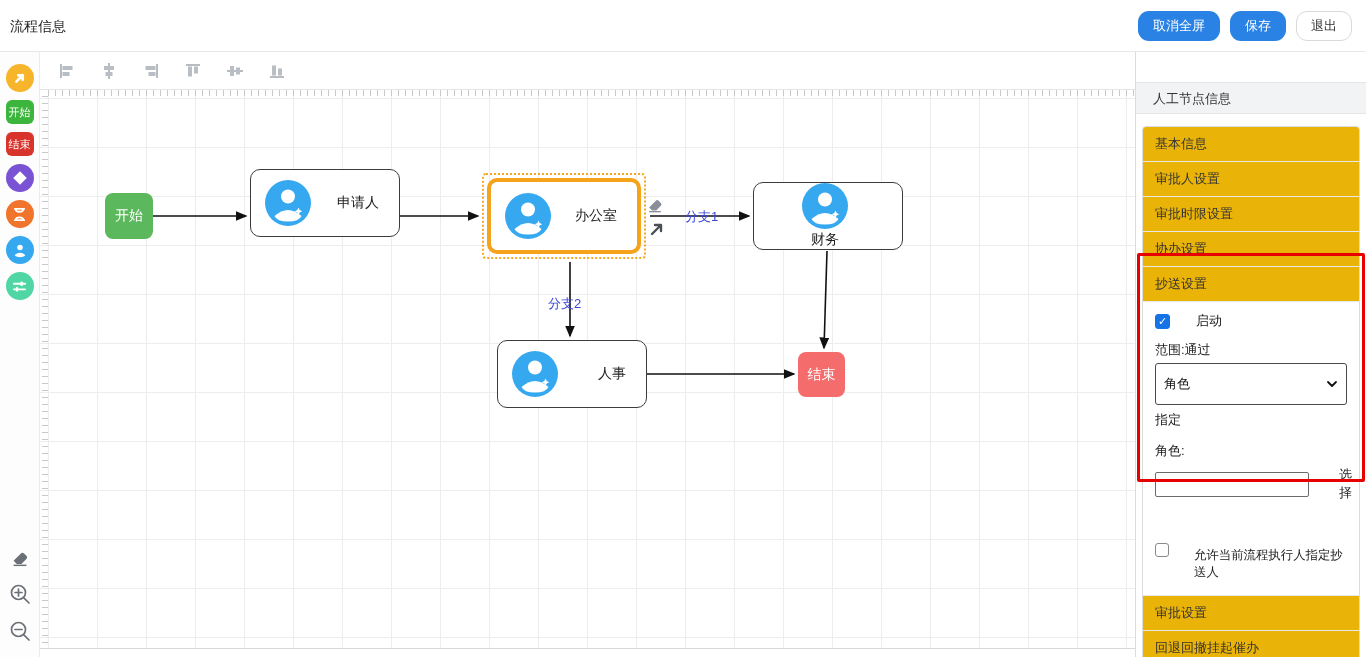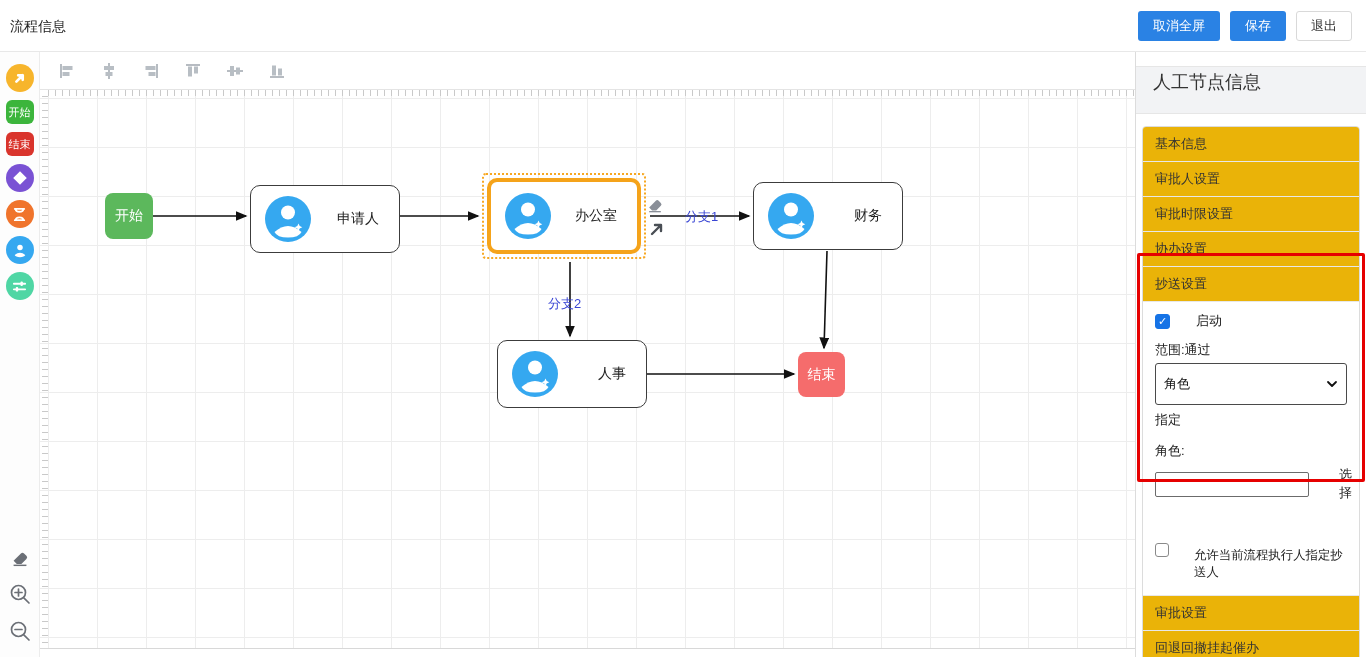--- a/index.html
+++ b/index.html
@@ -5,21 +5,21 @@
   * { margin:0; padding:0; box-sizing:border-box; }
   html,body { width:1366px; height:657px; overflow:hidden; background:#fff;
     font-family:"Liberation Sans","DejaVu Sans",sans-serif; }
   .page { position:relative; width:1366px; height:657px; background:#fff; }
 
   
   .app-header { position:absolute; top:0; left:0; width:1366px; height:52px;
     background:#fff; border-bottom:1px solid #e8e8e8; display:flex; align-items:center; }
   .app-title { position:absolute; left:10px; top:18px; font-size:14px; color:#222; }
   .header-actions { position:absolute; right:14px; top:11px; display:flex; gap:10px; }
-  .btn { height:30px; padding:0 14px; font-size:13px; border-radius:3px; border:1px solid transparent;
+  .btn { height:30px; padding:0 14px; font-size:13px; border-radius:11px; border:1px solid transparent;
     display:flex; align-items:center; justify-content:center; cursor:pointer; }
   .btn-primary { background:#2a82e4; color:#fff; }
   .btn-plain { background:#fff; color:#333; border-color:#d9d9d9; }
 
   
   .palette { position:absolute; left:0; top:52px; bottom:0; width:40px; background:#fdfdfd;
     border-right:1px solid #ececec; display:flex; flex-direction:column; align-items:center; padding-top:12px; }
   .pal-circle { width:28px; height:28px; border-radius:50%; margin-bottom:8px;
     display:flex; align-items:center; justify-content:center; }
   .pal-square { width:28px; height:24px; border-radius:6px; margin-bottom:8px; color:#fff;
@@ -63,23 +63,23 @@
   .selection { position:absolute; left:442px; top:83px; width:164px; height:86px;
     border:2px dotted #f7a823; padding:3px; border-radius:4px; }
   .selection .node { position:relative; width:100%; height:100%; border:4px solid #f5a31a; }
 
   .edge-label { position:absolute; font-size:13px; color:#3a46d4; }
   .float-ico { position:absolute; }
 
   
   .side-panel { position:absolute; left:1135px; top:52px; right:0; bottom:0; background:#fff;
     border-left:1px solid #dcdcdc; }
-  .panel-title { margin-top:14px; height:48px; line-height:31px; background:#f2f3f5;
+  .panel-title { margin-top:30px; height:32px; line-height:31px; background:#f2f3f5;
     border-top:1px solid #e6e6e6; border-bottom:1px solid #e6e6e6; padding-left:17px;
-    font-size:18px; color:#333; }
+    font-size:13px; color:#333; }
   .accordion { margin:12px 6px 0 6px; border:1px solid #dcdcdc; border-radius:4px; background:#fff; overflow:hidden; }
   .acc-item { height:35px; line-height:34px; padding-left:12px; font-size:13px; color:#333;
     border-bottom:1px solid #e8e8e8; cursor:pointer; background:#eab308; }
   .acc-item:last-child { border-bottom:none; }
   .cc-body { padding:10px 12px 14px 12px; border-bottom:1px solid #e8e8e8; background:#fff; }
   .row { display:flex; align-items:center;gap:19px; }
   .cbx { width:15px; height:15px; border:1px solid #8a8a8a; border-radius:3px; background:#fff;
     display:inline-flex; align-items:center; justify-content:center; font-size:12px; color:#fff;
     flex:0 0 auto; cursor:pointer; }
   .cbx.checked { background:#1673e6; border-color:#1673e6; }
@@ -225,21 +225,21 @@
         <line x1="113" y1="126" x2="206" y2="126" stroke="#111" stroke-width="1.6" marker-end="url(#arw)"></line>
         <line x1="360" y1="126" x2="438" y2="126" stroke="#111" stroke-width="1.6" marker-end="url(#arw)"></line>
         <line x1="610" y1="126" x2="709" y2="126" stroke="#111" stroke-width="1.6" marker-end="url(#arw)"></line>
         <line x1="530" y1="172" x2="530" y2="246" stroke="#111" stroke-width="1.6" marker-end="url(#arw)"></line>
         <line x1="607" y1="284" x2="754" y2="284" stroke="#111" stroke-width="1.6" marker-end="url(#arw)"></line>
         <line x1="787" y1="161" x2="784" y2="258" stroke="#111" stroke-width="1.6" marker-end="url(#arw)"></line>
       </svg>
 
       <div class="terminal t-start">开始</div>
 
-      <div class="node" style="left:210px; top:95px;">
+      <div class="node" style="left:210px; top:79px;">
         <span class="avatar">
           <svg width="46" height="46" viewBox="0 0 46 46">
               <circle cx="23" cy="16.5" r="7" fill="#fff"></circle>
               <path d="M9.5 36 q13.5 -12 27 0 q-2.5 5.5 -13.5 5.5 q-11 0 -13.5 -5.5 z" fill="#fff"></path>
               <path d="M33.5 27.5 l1.2 2.6 2.6 1.2 -2.6 1.2 -1.2 2.6 -1.2 -2.6 -2.6 -1.2 2.6 -1.2 z" fill="#fff"></path>
             </svg>
         </span>
         <span class="node-label">申请人</span>
       </div>
 
@@ -249,21 +249,21 @@
             <svg width="46" height="46" viewBox="0 0 46 46">
                 <circle cx="23" cy="16.5" r="7" fill="#fff"></circle>
                 <path d="M9.5 36 q13.5 -12 27 0 q-2.5 5.5 -13.5 5.5 q-11 0 -13.5 -5.5 z" fill="#fff"></path>
                 <path d="M33.5 27.5 l1.2 2.6 2.6 1.2 -2.6 1.2 -1.2 2.6 -1.2 -2.6 -2.6 -1.2 2.6 -1.2 z" fill="#fff"></path>
               </svg>
           </span>
           <span class="node-label">办公室</span>
         </div>
       </div>
 
-      <div class="node" style="left:713px; top:92px;">
+      <div class="node" style="left:713px; top:92px;flex-direction:column;">
         <span class="avatar">
           <svg width="46" height="46" viewBox="0 0 46 46">
               <circle cx="23" cy="16.5" r="7" fill="#fff"></circle>
               <path d="M9.5 36 q13.5 -12 27 0 q-2.5 5.5 -13.5 5.5 q-11 0 -13.5 -5.5 z" fill="#fff"></path>
               <path d="M33.5 27.5 l1.2 2.6 2.6 1.2 -2.6 1.2 -1.2 2.6 -1.2 -2.6 -2.6 -1.2 2.6 -1.2 z" fill="#fff"></path>
             </svg>
         </span>
         <span class="node-label">财务</span>
       </div>
 

